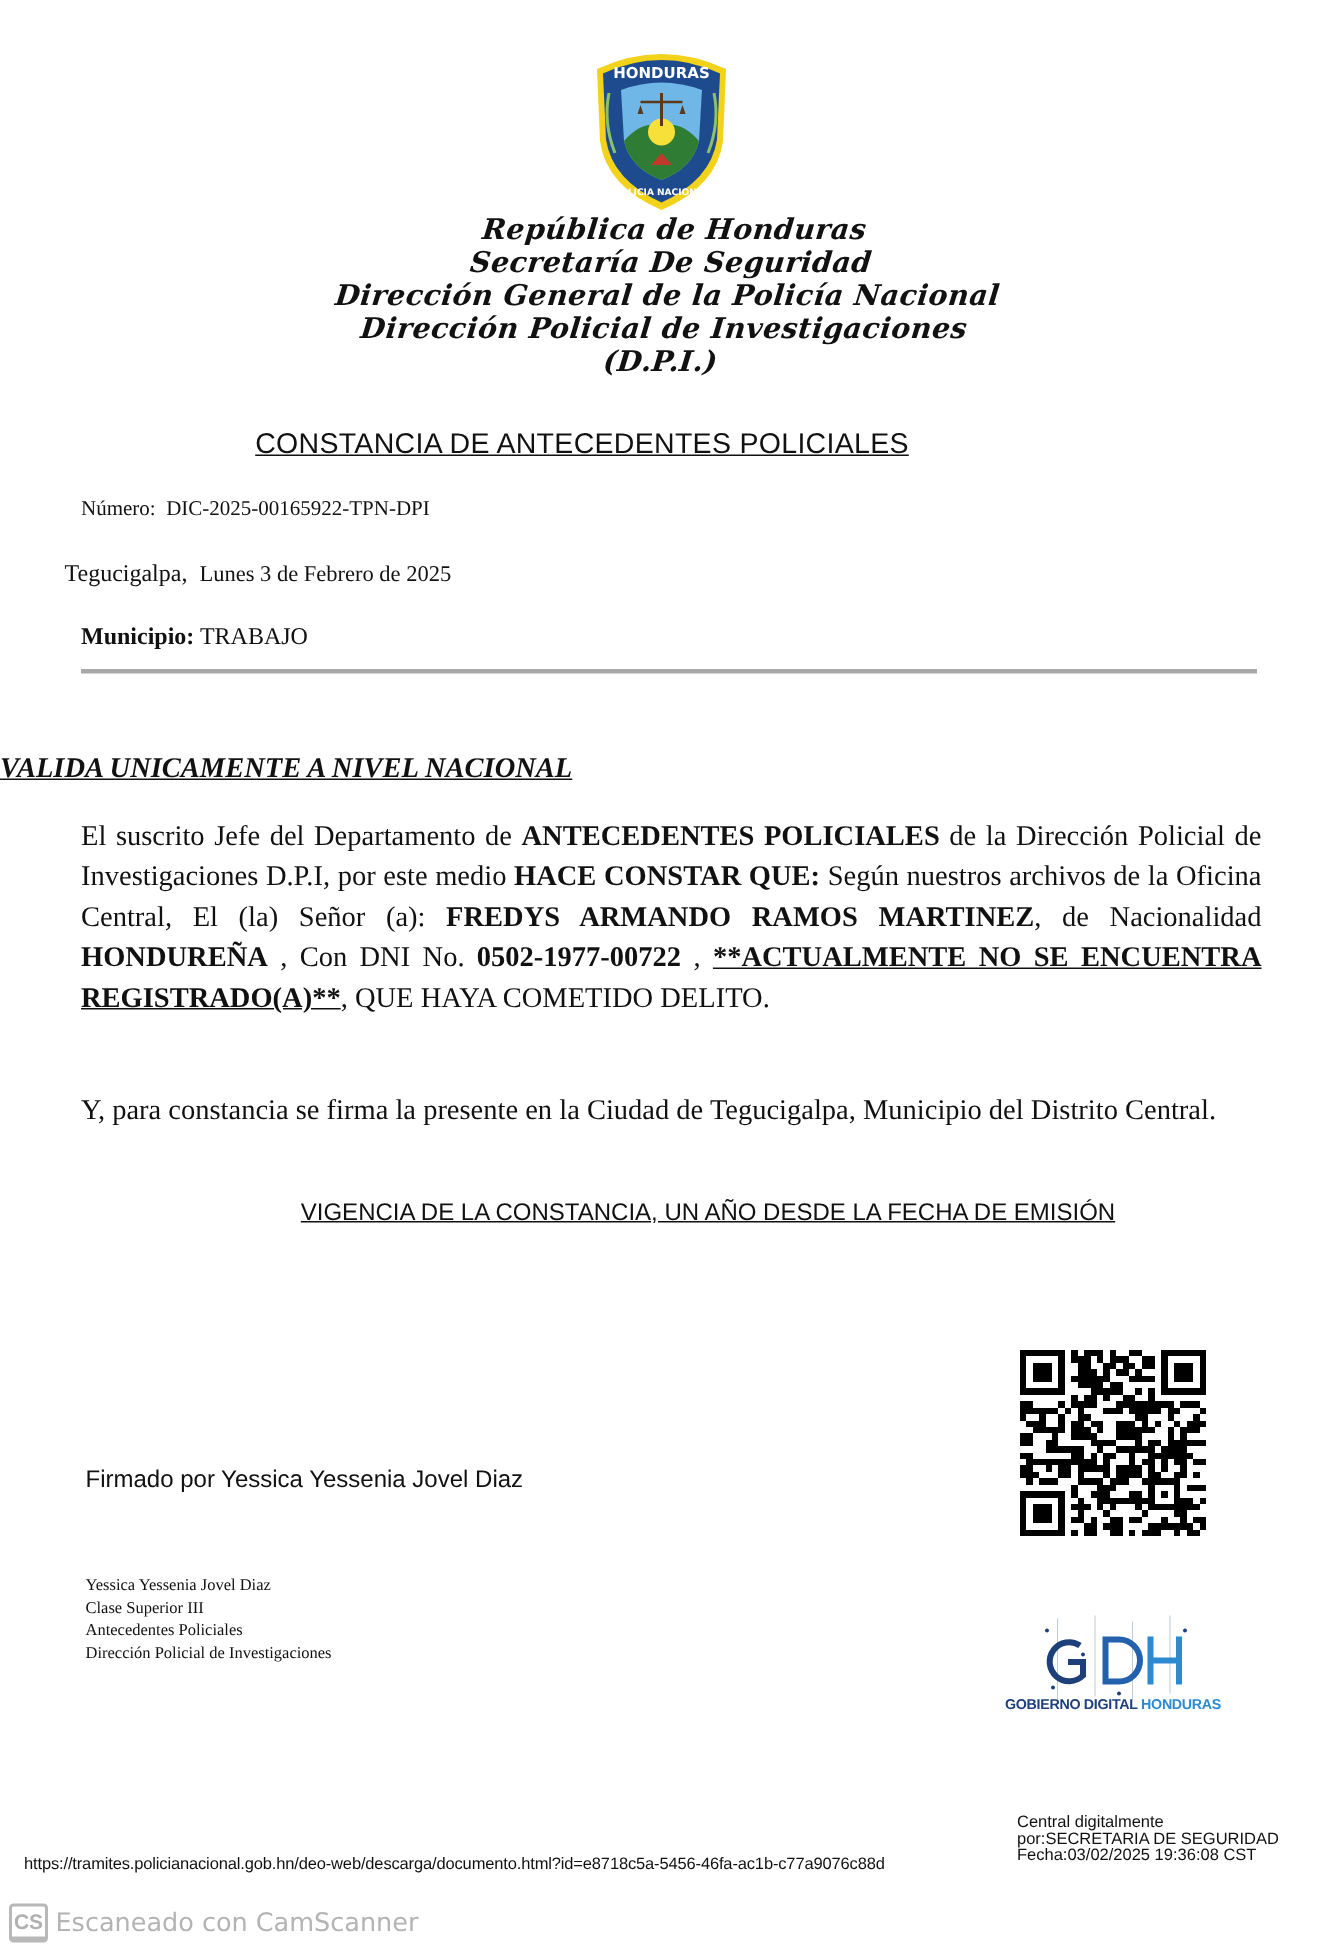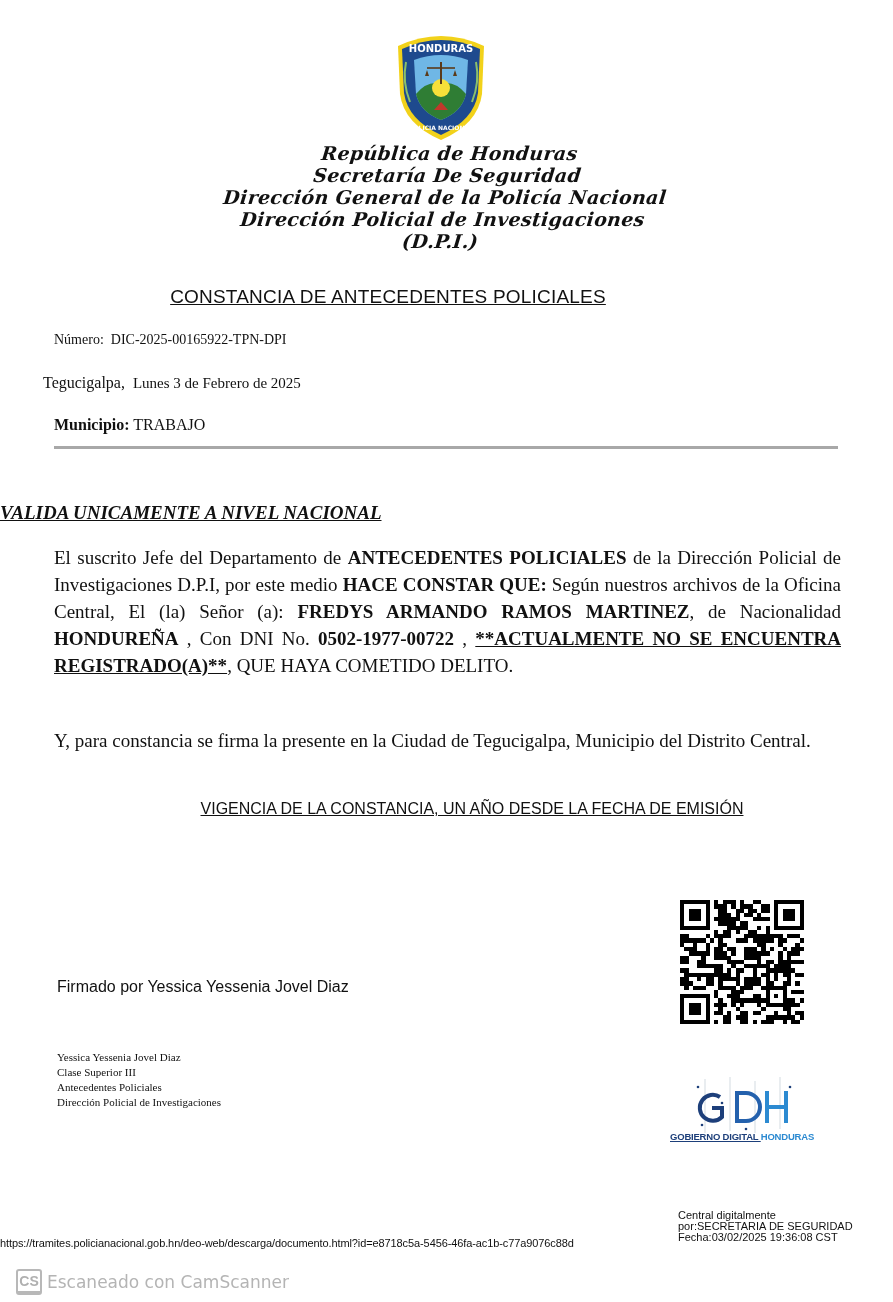--- a/index.html
+++ b/index.html
@@ -37,27 +37,27 @@
   .vigencia { left: 0; width: 893px; top: 800px; text-align: center; font-size: 16px; text-decoration: underline; padding-left: 51px; box-sizing: border-box; }
 
   .signed-by { left: 57px; top: 978px; font-size: 16px; line-height: 18px; }
 
   .signer { left: 57px; top: 1050px; font-size: 11px; line-height: 15px; }
 
   #qr { left: 680px; top: 900px; width: 124px; height: 124px; }
 
   #gdh { left: 670px; top: 1075px; width: 150px; height: 70px; }
   .gdh-text { left: 670px; top: 1131px; width: 148px; font-size: 9.5px; font-weight: bold; letter-spacing: -0.2px; }
-  .gdh-text .a { color: #1d3f7a; text-decoration: underline; }
+  .gdh-text .a { color: #1d3f7a; }
   .gdh-text .b { color: #2c8ad1; }
 
-  .url { left: 0; top: 1237px; font-size: 11px; color: #111; letter-spacing: -0.1px; }
+  .url { left: 16px; top: 1237px; font-size: 11px; color: #111; letter-spacing: -0.1px; }
   .digital { left: 678px; top: 1210px; font-size: 11px; line-height: 11px; color: #111; }
 
-  .cs { left: 16px; top: 1269px; display: flex; align-items: center; gap: 5px; }
+  .cs { left: 6px; top: 1269px; display: flex; align-items: center; gap: 5px; }
   .cs-logo { width: 26px; height: 26px; border: 2px solid #b8b8b8; border-radius: 3px; box-sizing: border-box;
     color: #b0b0b0; font-weight: bold; font-size: 14px; line-height: 21px; text-align: center; font-family: "Liberation Sans", sans-serif;
     border-bottom-width: 4px; }
   .cs-text { color: #b4b4b4; font-size: 17px; font-family: "DejaVu Sans", "Liberation Sans", sans-serif; }
 </style>
 </head>
 <body>
 
 <svg id="badge" class="abs" viewBox="0 0 98 110">
   <path d="M6 14 Q49 -6 92 14 L90 62 Q86 92 49 108 Q12 92 8 62 Z" fill="#f2d21a"></path>

